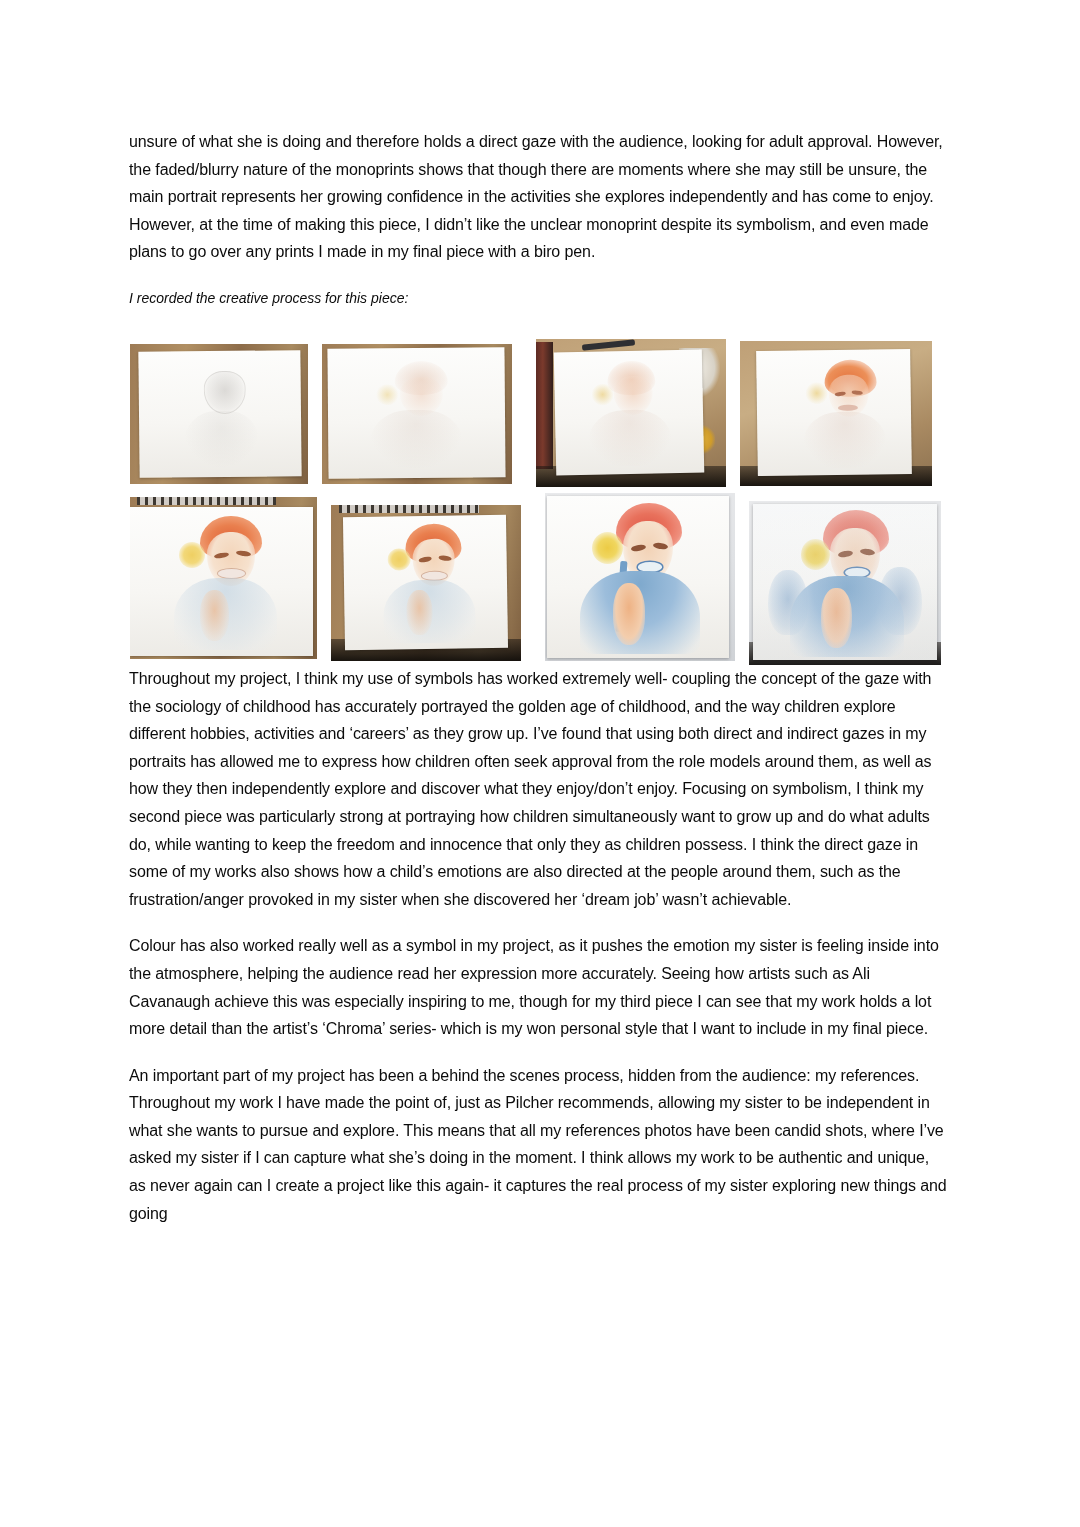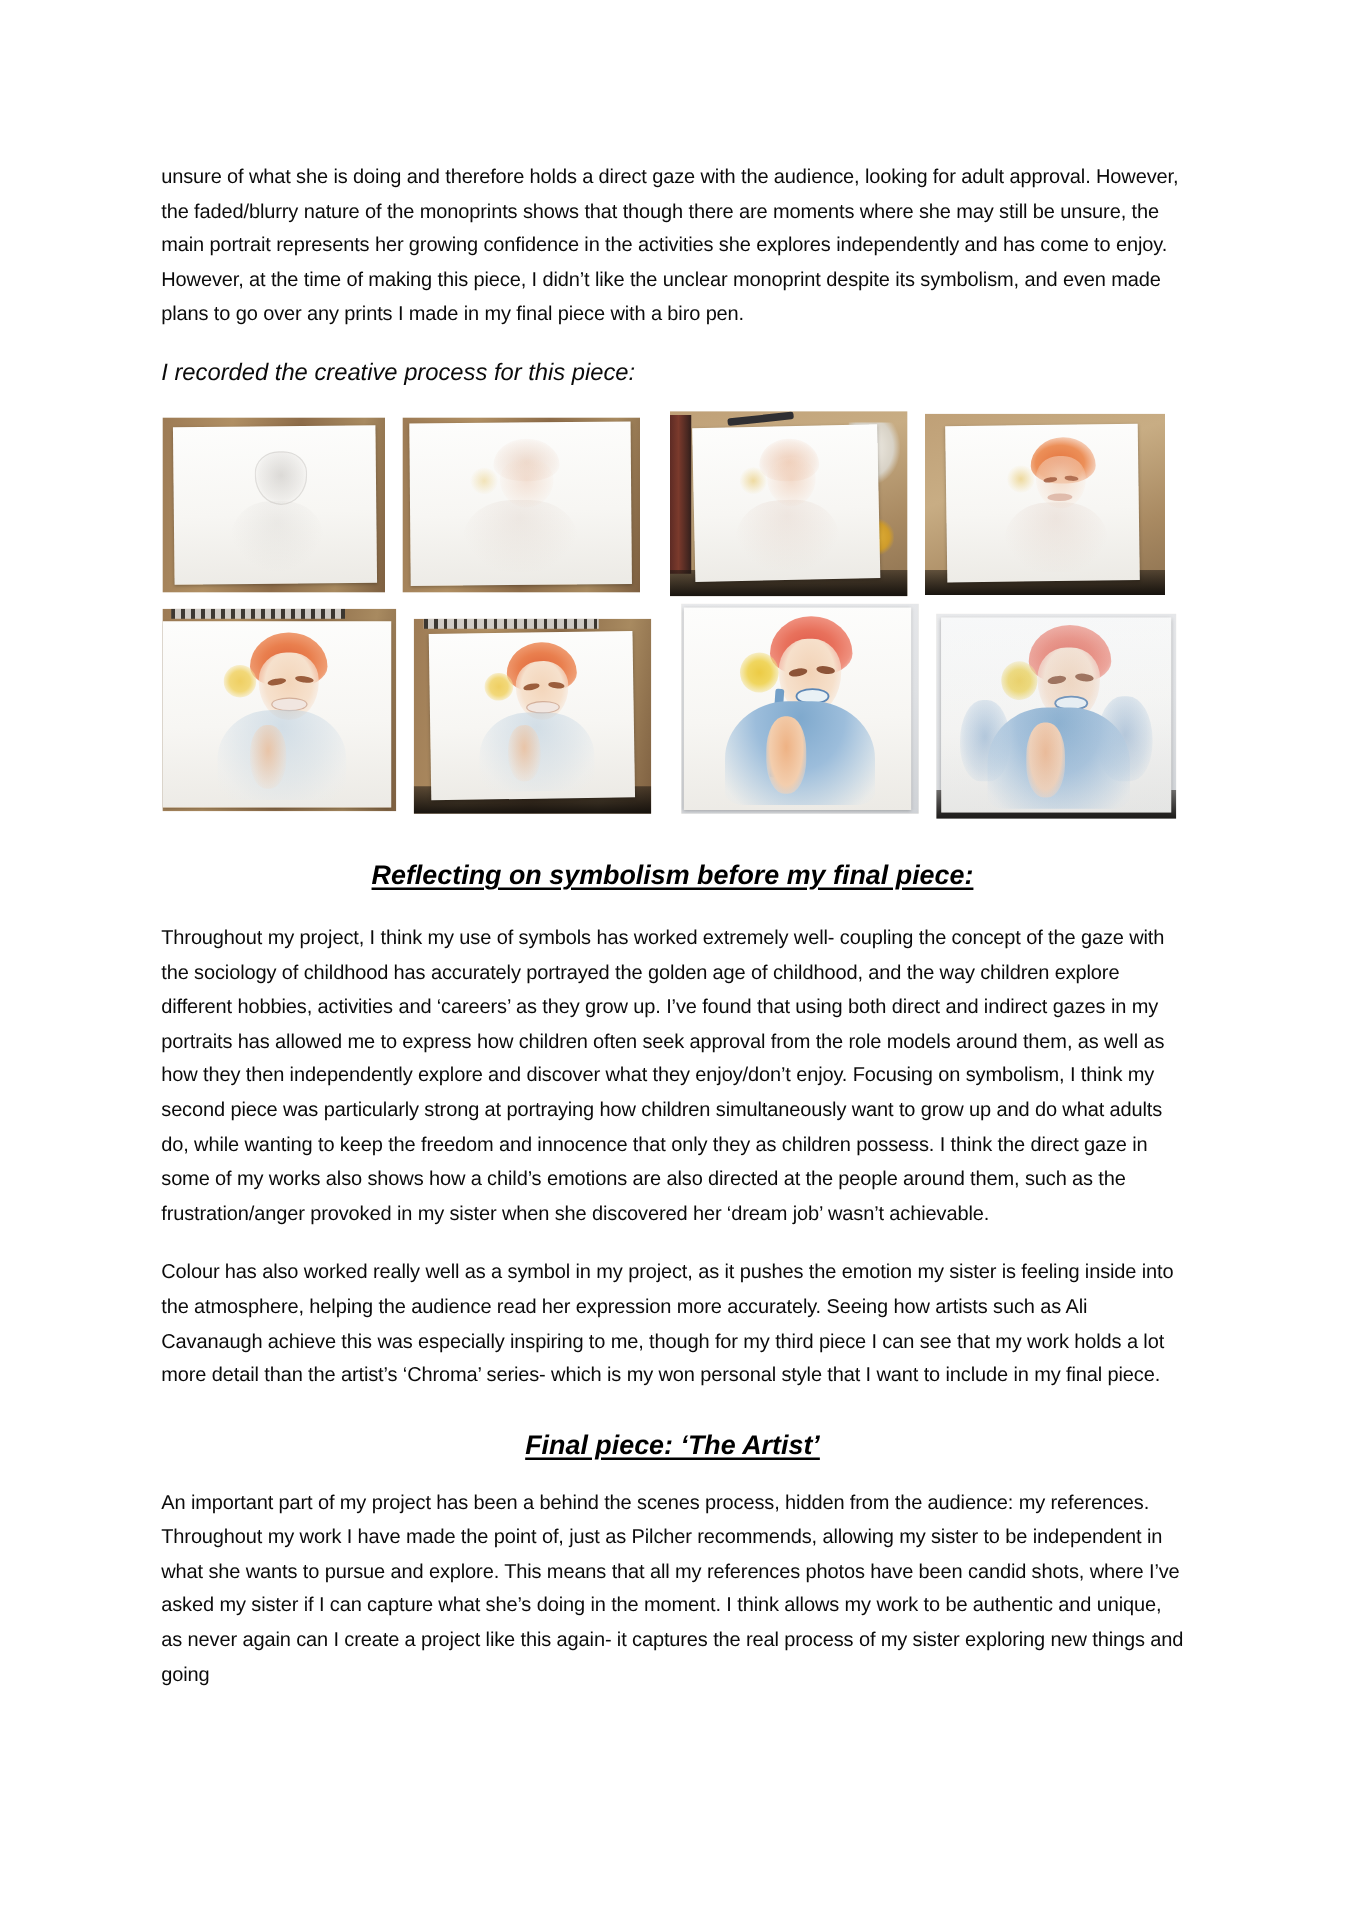--- a/index.html
+++ b/index.html
@@ -28,24 +28,24 @@
 
   p.body-text {
     font-size: 16px;
     line-height: 27.6px;
     margin: 0 0 19px 0;
     text-align: left;
     letter-spacing: -0.1px;
     color: #0b0b0b;
   }
   p.caption-italic {
-    font-size: 19px;
+    font-size: 14px;
     line-height: 27px;
     font-style: italic;
-    margin: 0 0 22px 0;
+    margin: 0 0 32px 0;
     color: #0b0b0b;
   }
 
   h2.section-heading {
     font-size: 21.5px;
     line-height: 30px;
     font-weight: bold;
     font-style: italic;
     text-align: center;
     margin: 0;
@@ -452,28 +452,22 @@
               <div class="torso"></div>
               <div class="arm"></div>
               <div class="haze"></div>
             </div>
           </div>
         </div>
 
       </div>
     </div>
 
-    <div class="heading-block-1">
-      <h2 class="section-heading"><span class="ul">Reflecting on symbolism before my final piece:</span></h2>
-    </div>
 
     <p class="body-text">Throughout my project, I think my use of symbols has worked extremely well- coupling the concept of the gaze with the sociology of childhood has accurately portrayed the golden age of childhood, and the way children explore different hobbies, activities and ‘careers’ as they grow up. I’ve found that using both direct and indirect gazes in my portraits has allowed me to express how children often seek approval from the role models around them, as well as how they then independently explore and discover what they enjoy/don’t enjoy. Focusing on symbolism, I think my second piece was particularly strong at portraying how children simultaneously want to grow up and do what adults do, while wanting to keep the freedom and innocence that only they as children possess. I think the direct gaze in some of my works also shows how a child’s emotions are also directed at the people around them, such as the frustration/anger provoked in my sister when she discovered her ‘dream job’ wasn’t achievable.</p>
 
     <p class="body-text">Colour has also worked really well as a symbol in my project, as it pushes the emotion my sister is feeling inside into the atmosphere, helping the audience read her expression more accurately. Seeing how artists such as Ali Cavanaugh achieve this was especially inspiring to me, though for my third piece I can see that my work holds a lot more detail than the artist’s ‘Chroma’ series- which is my won personal style that I want to include in my final piece.</p>
 
-    <div class="heading-block-2">
-      <h2 class="section-heading"><span class="ul">Final piece: ‘The Artist’</span></h2>
-    </div>
 
     <p class="body-text">An important part of my project has been a behind the scenes process, hidden from the audience: my references. Throughout my work I have made the point of, just as Pilcher recommends, allowing my sister to be independent in what she wants to pursue and explore. This means that all my references photos have been candid shots, where I’ve asked my sister if I can capture what she’s doing in the moment. I think allows my work to be authentic and unique, as never again can I create a project like this again- it captures the real process of my sister exploring new things and going</p>
 
   </div>
 </div>
 
 </body></html>

